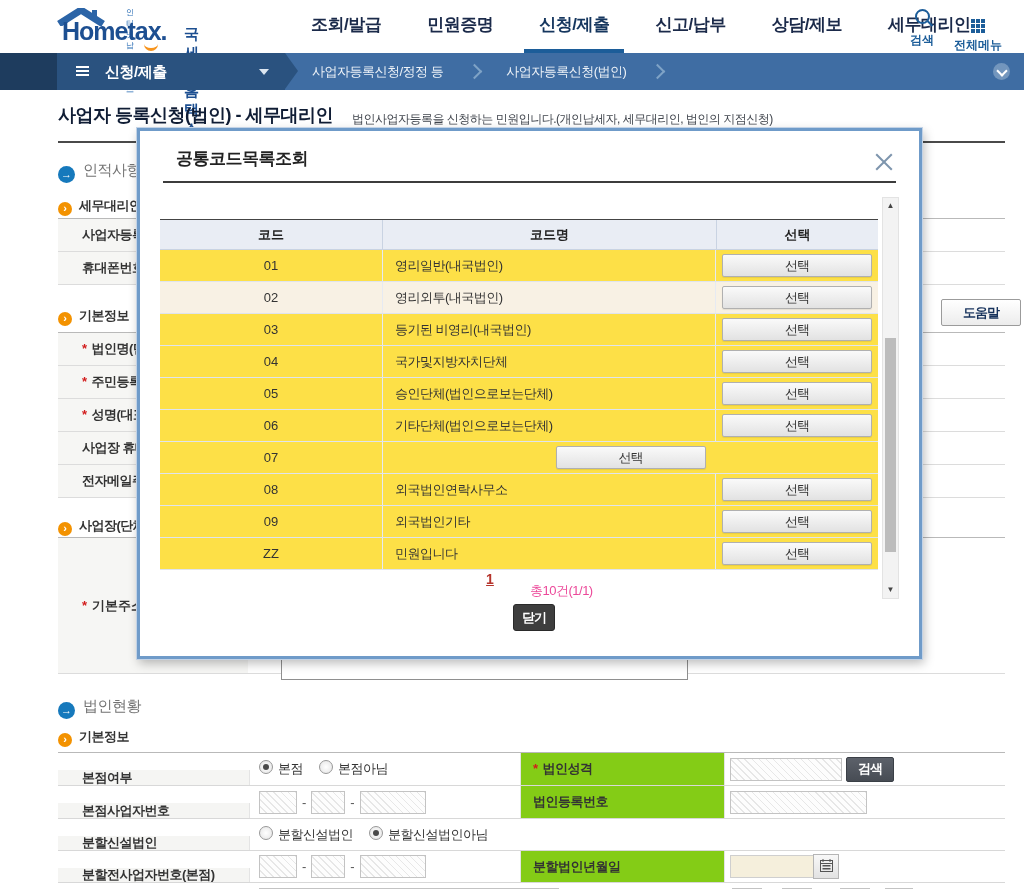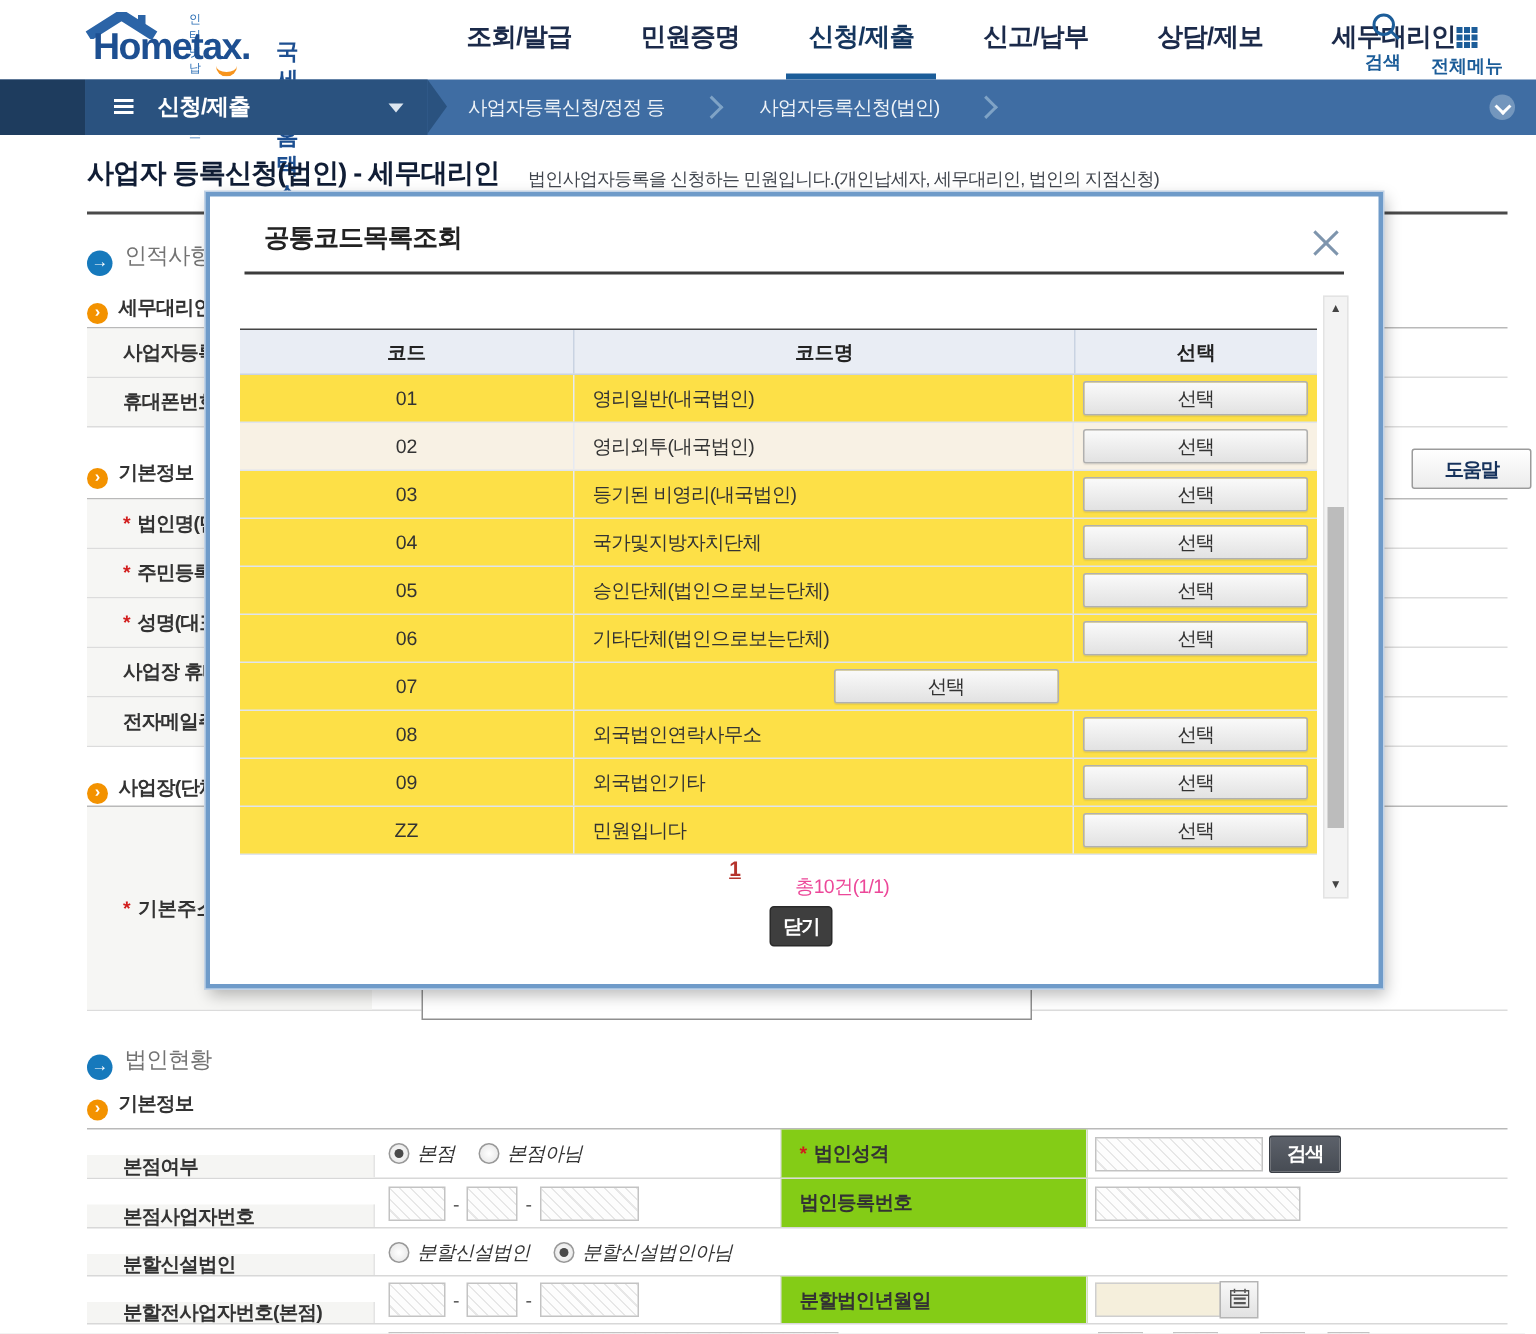--- a/index.html
+++ b/index.html
@@ -69,21 +69,21 @@
 
   
   .corp-table{position:absolute;left:58px;top:752px;width:947px;border-top:1px solid #b9b9b9;z-index:1;}
   .crow{display:flex;border-bottom:1px solid #d8d8d8;align-items:stretch;}
   .clabel{width:192px;background:#f5f5f3;display:flex;align-items:center;padding-left:24px;box-sizing:border-box;
     font-size:13px;font-weight:bold;color:#333;border-right:1px solid #e4e4e4;letter-spacing:-0.5px;white-space:nowrap;margin-top:17px;}
   .cval1{width:270px;display:flex;align-items:center;padding-left:9px;box-sizing:border-box;}
   .clabel2{width:205px;background:#84cc16;display:flex;align-items:center;padding-left:12px;box-sizing:border-box;
     font-size:13px;font-weight:bold;color:#333;border-left:1px solid #e4e4e4;border-right:1px solid #e4e4e4;letter-spacing:-0.5px;}
   .cval2{flex:1;display:flex;align-items:center;padding-left:5px;box-sizing:border-box;}
-  .radio-opt{display:inline-flex;align-items:center;margin-right:16px;cursor:pointer;font-style:italic;}
+  .radio-opt{display:inline-flex;margin-right:16px;cursor:pointer;}
   .radio{display:inline-block;width:14px;height:14px;border-radius:50%;border:1px solid #989898;background:radial-gradient(#ffffff,#e3e3e3);box-sizing:border-box;}
   .radio.on{position:relative;}
   .radio.on::after{content:'';position:absolute;left:3px;top:3px;width:6px;height:6px;border-radius:50%;background:#4a4a4a;}
   .rlabel{font-size:13px;color:#333;margin-left:5px;letter-spacing:-0.5px;}
   .hatch{border:1px solid #c3c3c3;background:repeating-linear-gradient(45deg,#fdfdfd 0 4px,#e7e7e7 4px 5px);height:23px;box-sizing:border-box;display:inline-block;}
   .dash{margin:0 5px;color:#555;font-size:13px;}
   .dark-btn{width:48px;height:25px;margin-left:4px;border:1px solid #3a3f46;border-radius:2px;
     background:linear-gradient(#5c616a,#474c54);color:#fff;font-size:13px;font-weight:bold;cursor:pointer;letter-spacing:-1px;}
   .beige-input{width:84px;height:23px;border:1px solid #cfcfcf;background:#f5efdc;box-sizing:border-box;}
   .cal-btn{width:26px;height:25px;border:1px solid #b5b5b5;background:linear-gradient(#f8f8f8,#e2e2e2);margin-left:-1px;cursor:pointer;padding:0;vertical-align:top;}

